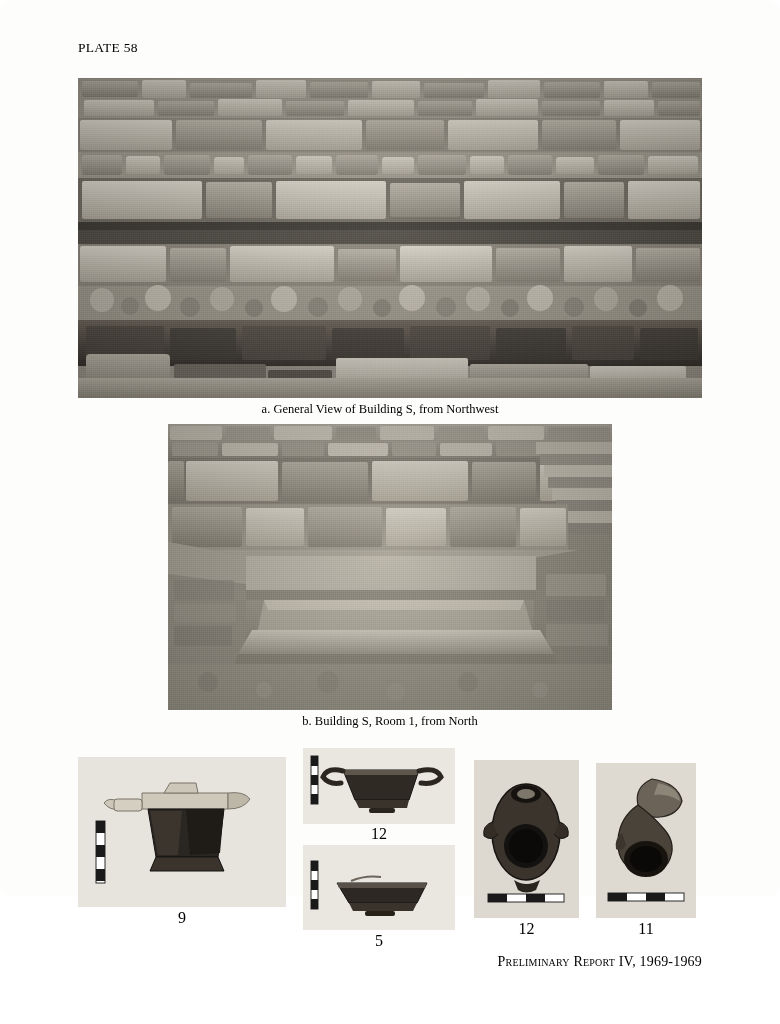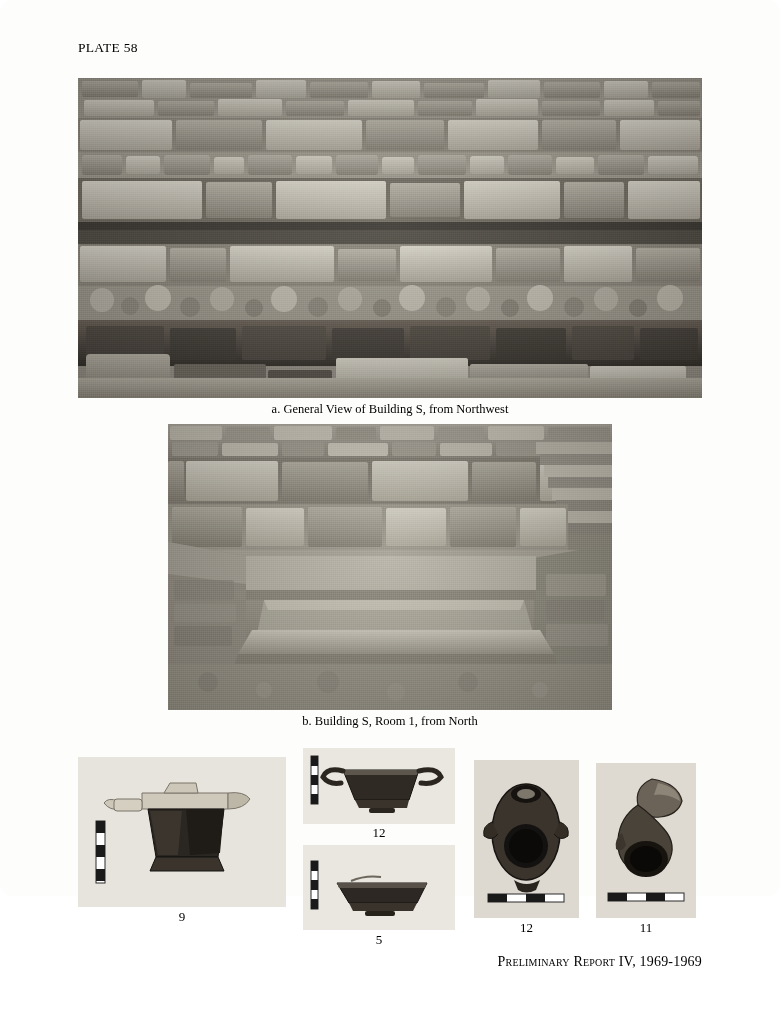--- a/index.html
+++ b/index.html
@@ -45,41 +45,41 @@
     position: relative;
     overflow: hidden;
     background: #8d8a82;
   }
   .cap {
     position: absolute;
     text-align: center;
     font-size: 12.5px;
     font-family: "Liberation Serif", serif;
   }
-  .cap-a { left: 78px; top: 402px; width: 624px; }
+  .cap-a { left: 68px; top: 402px; width: 624px; }
 
   
   .fig-b-wrap {
     position: absolute;
     left: 168px;
     top: 424px;
     width: 444px;
     height: 286px;
   }
   .cap-b { left: 168px; top: 714px; width: 444px; }
 
   
   .obj {
     position: absolute;
     overflow: hidden;
   }
   .obj-cap {
     position: absolute;
     text-align: center;
-    font-size: 13px;
+    font-size: 16px;
   }
 
   .obj9 { left: 78px; top: 757px; width: 208px; height: 150px; }
   .cap9 { left: 78px; top: 909px; width: 208px; }
 
   .obj12a { left: 303px; top: 748px; width: 152px; height: 76px; }
   .cap12a { left: 303px; top: 825px; width: 152px; }
 
   .obj10 { left: 303px; top: 845px; width: 152px; height: 85px; }
   .cap10 { left: 303px; top: 932px; width: 152px; }

